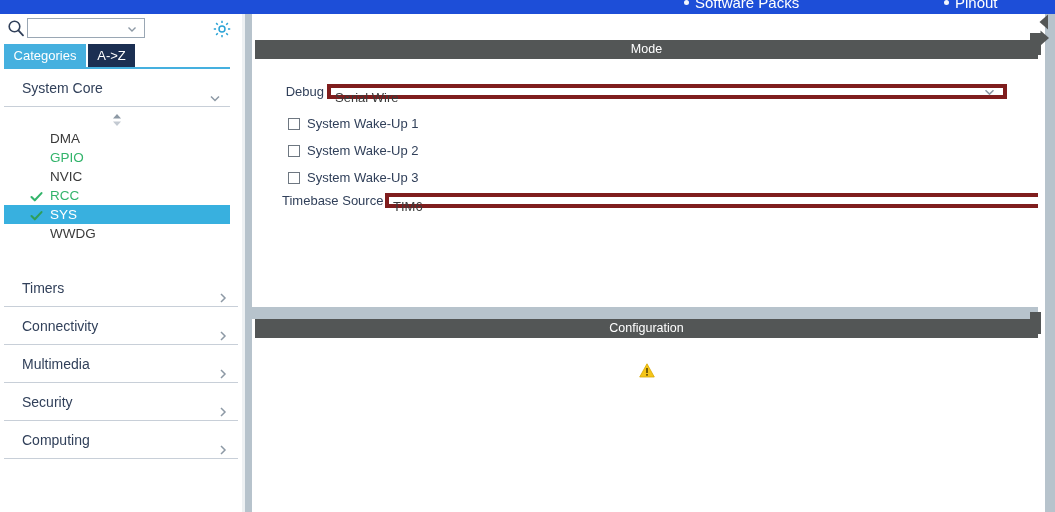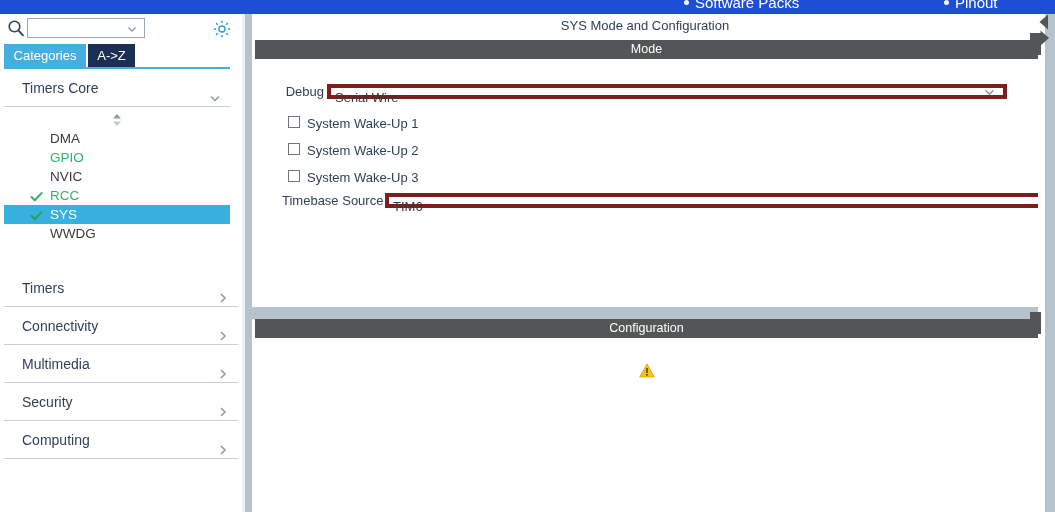--- a/index.html
+++ b/index.html
@@ -303,20 +303,21 @@
   #row-debug .combo { width: 680px; margin-left: 3px; }
 
   #row-timebase { left: 26px; top: 134px; }
   #row-timebase .field-label { width: 100px; }
   #row-timebase .combo { width: 680px; margin-left: 3px; }
 
   .checkbox-row {
     position: absolute;
     left: 32px;
     display: flex;
+    align-items: center;
     gap: 7px;
     cursor: default;
   }
   #chk-row-1 { top: 57px; }
   #chk-row-2 { top: 84px; }
   #chk-row-3 { top: 111px; }
   .checkbox-box {
     width: 12px; height: 12px;
     border: 1px solid #6e7781;
     background: #ffffff;
@@ -419,21 +420,21 @@
   <div id="tabs">
     <div class="tab" id="tab-categories">Categories</div>
     <div class="tab" id="tab-az">A-&gt;Z</div>
     <div id="tab-underline"></div>
   </div>
 
   <div id="cat-area">
 
     <div class="cat-group">
       <div class="cat-header">
-        <span>Timers Core</span>
+        <span>System Core</span>
         <span class="cat-chevron">
           <svg width="14" height="14" viewBox="0 0 14 14">
             <polyline points="3,5.5 7,9.5 11,5.5" fill="none" stroke="#8d99a5" stroke-width="1.5"></polyline>
           </svg>
         </span>
       </div>
 
       <div id="syscore-list">
         <div id="syscore-spinner">
           <svg width="14" height="13" viewBox="0 0 14 13">
@@ -517,21 +518,20 @@
 
   </div>
 </div>
 
 <div id="sidebar-divider">
   <div id="sidebar-divider-inner"></div>
 </div>
 
 <div id="main">
 
-  <div id="panel-title">SYS Mode and Configuration</div>
 
   <div class="section-header" id="mode-header">Mode</div>
 
   <div id="mode-body">
 
     <div class="form-row" id="row-debug">
       <span class="field-label">Debug</span>
       <div class="combo">
         <span class="combo-value">Serial Wire</span>
         <span class="combo-chevron">

